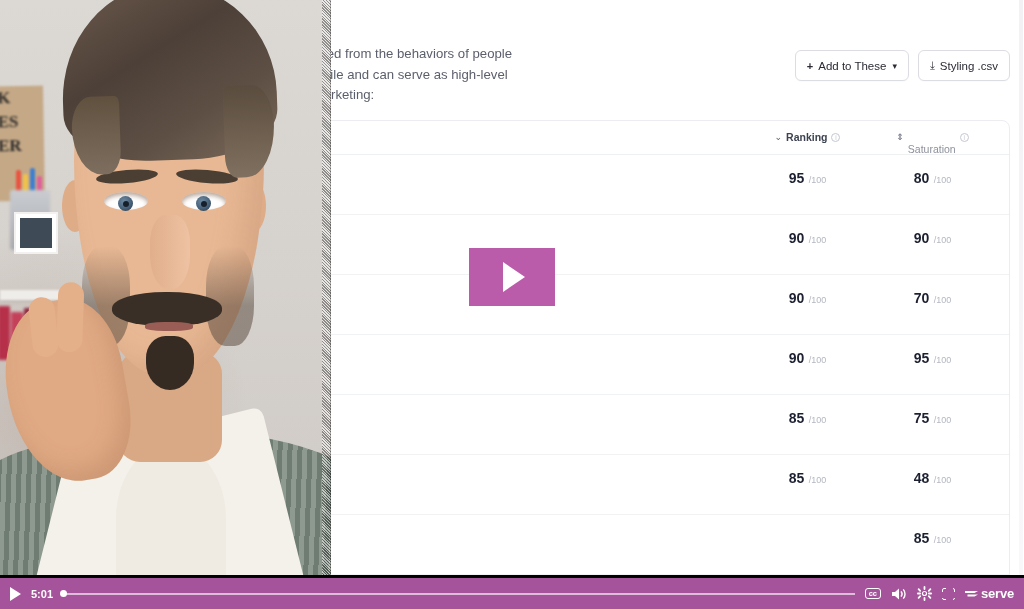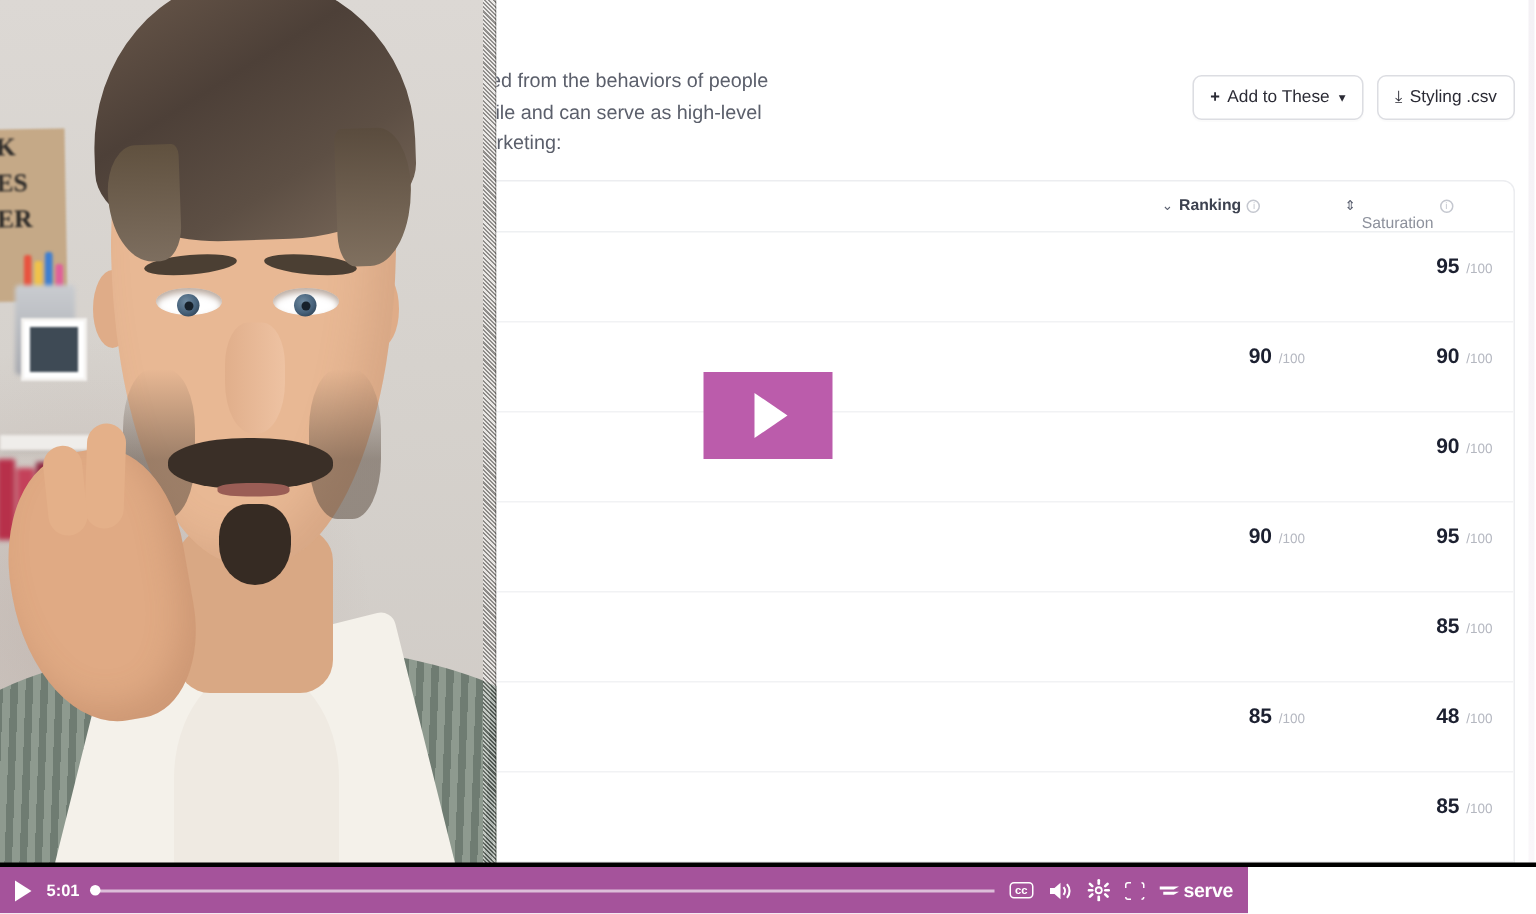--- a/index.html
+++ b/index.html
@@ -114,21 +114,21 @@
   .tcell-name { flex:1; display:flex; align-items:flex-start; gap:8px; }
   .tname { font-size:12.2px; color:#3f4350; line-height:1.2; }
   .chips { display:flex; gap:4px; margin-top:7px; }
   .chip {
     width:15px; height:15px; border-radius:4px; background:#dbe7fb;
     color:#9dbdf0; font-size:8.5px; font-weight:700;
     display:flex; align-items:center; justify-content:center;
   }
   .chip.globe { color:#b9cff5; font-size:9px; }
   .tcell-metric {
-    width:125px; flex:0 0 125px; text-align:right; padding-top:3px;
+    width:125px; flex:0 0 125px; text-align:center; padding-top:3px;
     white-space:nowrap;
   }
   .tcell-metric .val { font-size:14px; font-weight:700; color:#1c2030; }
   .tcell-metric .den { font-size:9px; color:#b4b7c0; }
 
   
   .page-scroll {
     position:absolute; right:1px; top:0; width:4px; height:100%;
     background:linear-gradient(to bottom,#f4f1f5,#faf7fa);
   }
@@ -284,21 +284,21 @@
   }
 
   
   .cursor {
     position:absolute; left:672px; top:213px; z-index:7;
     width:0; height:0; pointer-events:none;
   }
 
   
   .player {
-    position:absolute; left:0; bottom:0; width:832px; height:31px;
+    position:absolute; left:0; bottom:0; width:1024px; height:31px;
     background:#a5539b; display:flex; align-items:center;
     padding: 0 10px; gap:10px; z-index:9;
   }
   .player .ctrl { color:#fff; display:flex; align-items:center; justify-content:center; cursor:pointer; }
   .p-play { width:0;height:0;border-left:11px solid #fff;border-top:7px solid transparent;border-bottom:7px solid transparent; }
   .p-time { color:#fff; font-size:11px; font-weight:700; }
   .p-track { flex:1; height:2px; background:rgba(255,255,255,.62); position:relative; }
   .p-knob { position:absolute; left:-3px; top:-2.5px; width:7px; height:7px; border-radius:50%; background:#fff; }
   .cc-box { border:1.5px solid #fff; border-radius:3px; font-size:7.5px; font-weight:700;
             padding:1px 3px; line-height:1; color:#fff; }
@@ -423,20 +423,21 @@
         <div id="rows">
             <div class="trow">
               <div class="tcell-name">
                 <span class="cb"></span>
                 <span><span class="tname">Attending Fashion Weeks</span><span class="chips">
                     <span class="chip">G</span>
                     <span class="chip globe">◎</span>
                   </span></span>
               </div>
               <div class="tcell-metric"><span class="val">95</span> <span class="den">/100</span></div>
+              <div class="tcell-metric"><span class="val">80</span> <span class="den">/100</span></div>
             </div>
             <div class="trow">
               <div class="tcell-name">
                 <span class="cb"></span>
                 <span><span class="tname">Online Fashion Retailing</span><span class="chips">
                     <span class="chip">G</span>
                     <span class="chip globe">◎</span>
                   </span></span>
               </div>
               <div class="tcell-metric"><span class="val">90</span> <span class="den">/100</span></div>
@@ -444,20 +445,21 @@
             </div>
             <div class="trow">
               <div class="tcell-name">
                 <span class="cb"></span>
                 <span><span class="tname">Sustainable Fashion Design</span><span class="chips">
                     <span class="chip">G</span>
                     <span class="chip globe">◎</span>
                   </span></span>
               </div>
               <div class="tcell-metric"><span class="val">90</span> <span class="den">/100</span></div>
+              <div class="tcell-metric"><span class="val">70</span> <span class="den">/100</span></div>
             </div>
             <div class="trow">
               <div class="tcell-name">
                 <span class="cb"></span>
                 <span><span class="tname">Social Media Fashion Trends</span><span class="chips">
                     <span class="chip">G</span>
                     <span class="chip globe">◎</span>
                   </span></span>
               </div>
               <div class="tcell-metric"><span class="val">90</span> <span class="den">/100</span></div>
@@ -465,20 +467,21 @@
             </div>
             <div class="trow">
               <div class="tcell-name">
                 <span class="cb"></span>
                 <span><span class="tname">Fashion Illustration</span><span class="chips">
                     <span class="chip">G</span>
                     <span class="chip globe">◎</span>
                   </span></span>
               </div>
               <div class="tcell-metric"><span class="val">85</span> <span class="den">/100</span></div>
+              <div class="tcell-metric"><span class="val">75</span> <span class="den">/100</span></div>
             </div>
             <div class="trow">
               <div class="tcell-name">
                 <span class="cb"></span>
                 <span><span class="tname">Personal Styling Services</span><span class="chips">
                     <span class="chip">G</span>
                     <span class="chip globe">◎</span>
                   </span></span>
               </div>
               <div class="tcell-metric"><span class="val">85</span> <span class="den">/100</span></div>

